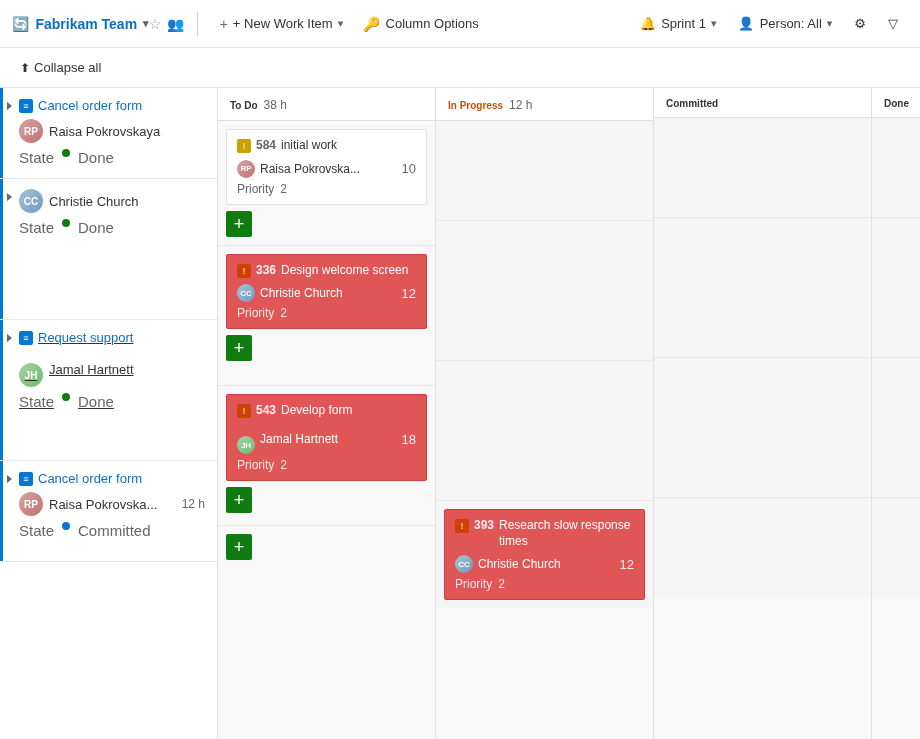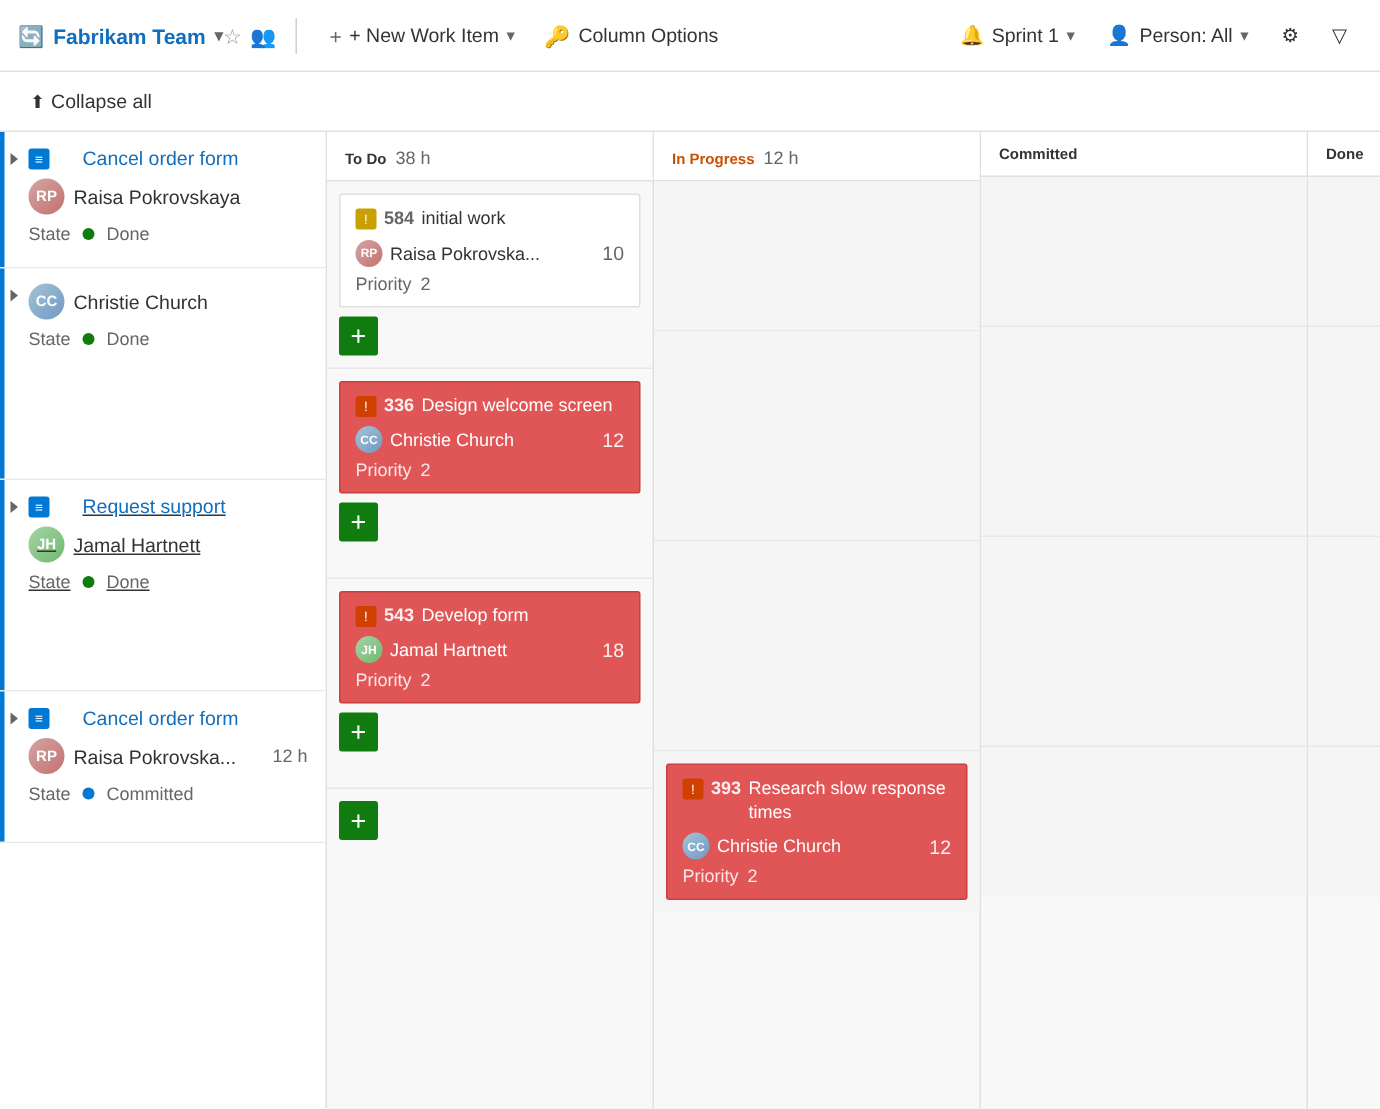--- a/index.html
+++ b/index.html
@@ -101,21 +101,21 @@
       width: 0;
       height: 0;
       border-left: 5px solid #666;
       border-top: 4px solid transparent;
       border-bottom: 4px solid transparent;
     }
 
     .sidebar-item-title {
       display: flex;
       align-items: center;
-      gap: 22px;
+      gap: 5px;
       font-size: 13px;
       color: #106ebe;
       font-weight: 500;
       margin-bottom: 6px;
     }
 
     .work-item-icon {
       display: inline-block;
       width: 14px;
       height: 14px;
@@ -150,27 +150,26 @@
       align-items: center;
       justify-content: center;
       font-size: 10px;
       color: white;
       font-weight: 600;
       flex-shrink: 0;
       overflow: hidden;
     }
     .avatar-raisa { background: linear-gradient(135deg, #d4a5a5, #c47070); }
     .avatar-christie { background: linear-gradient(135deg, #a5c4d4, #7098c4); }
-    .avatar-jamal { background: linear-gradient(135deg, #a5d4a5, #70b870); }
+    .avatar-jamal { background: linear-gradient(135deg, #a5d4a5, #70b870); margin-top: 12px; }
 
     .sidebar-state {
       display: flex;
-      align-items: center;
       gap: 8px;
-      font-size: 12px;
+      font-size: 15px;
       color: #666;
     }
 
     .state-dot {
       width: 8px;
       height: 8px;
       border-radius: 50%;
       display: inline-block;
     }
     .state-dot-done { background: #107c10; }

